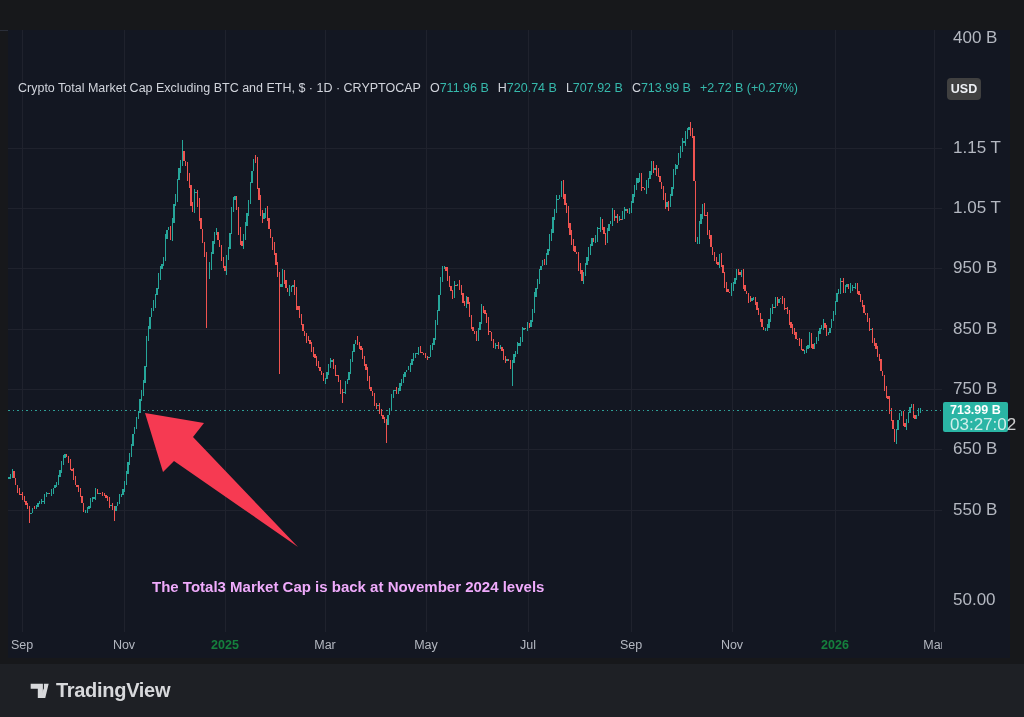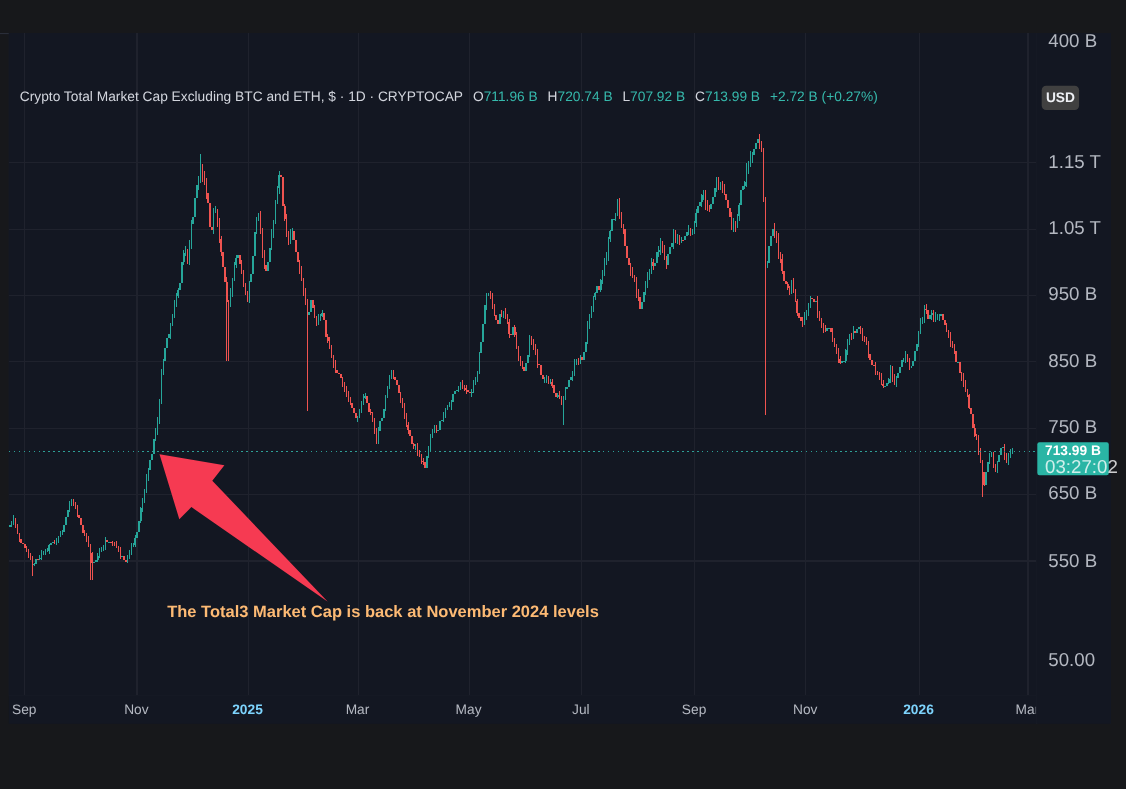--- a/index.html
+++ b/index.html
@@ -16,21 +16,21 @@
   .price-axis{position:absolute;left:942px;top:30px;width:68px;height:628px;background:#131722;z-index:4;}
   .pxlabel{position:absolute;left:11px;transform:translateY(-50%);font-size:17px;color:#b4b8c1;white-space:nowrap;}
   .usd-badge{position:absolute;left:5px;top:48px;width:34px;height:22px;background:#404040;border-radius:4px;
              color:#eef0f4;font-size:12.5px;font-weight:700;display:flex;align-items:center;justify-content:center;}
   .price-badge{position:absolute;left:1px;top:372px;width:65px;height:30px;border-radius:2px;
                display:flex;flex-direction:column;justify-content:center;padding-left:7px;box-sizing:border-box;}
   .price-badge .p{font-size:12.5px;font-weight:700;color:#fff;line-height:15px;}
   .price-badge .c{font-size:17px;color:rgba(255,255,255,.78);line-height:14px;}
   .time-axis{position:absolute;left:8px;top:632px;width:934px;height:26px;background:#131722;overflow:hidden;}
   .txlabel{position:absolute;top:50%;transform:translate(-50%,-50%);font-size:12.5px;color:#b4b8c1;white-space:nowrap;}
-  .txlabel.bold{font-weight:700;color:#7dd3fc;}
+  .txlabel.bold{font-weight:700;color:#15803d;}
   .sep{position:absolute;background:#2a2e39;}
   .footer{position:absolute;left:0;top:664px;width:1024px;height:53px;background:#1e2025;display:flex;align-items:center;}
   .logo{display:flex;align-items:center;margin-left:30px;}
   .logo-text{margin-left:7px;font-size:20px;font-weight:700;color:#d8d9dc;letter-spacing:-0.3px;}
 </style>
 </head>
 <body>
 
 <div class="page">
 
@@ -57,21 +57,21 @@
   </div>
 
   <div class="legend">
     <span>Crypto Total Market Cap Excluding BTC and ETH, $ · 1D · CRYPTOCAP</span><span id="legend-values"><span class="lv"><em>O</em>711.96 B</span><span class="lv"><em>H</em>720.74 B</span><span class="lv"><em>L</em>707.92 B</span><span class="lv"><em>C</em>713.99 B</span><span class="lv">+2.72 B (+0.27%)</span></span>
   </div>
 
   <svg class="arrow-svg" width="934" height="602" viewBox="0 0 934 602">
     <polygon id="arrow-poly" points="137,383 196,393 185,407 290,517 166,431 155,442" fill="#f63a52"></polygon>
   </svg>
 
-  <div class="annotation-text" style="color: #fdba74;">The Total3 Market Cap is back at November 2024 levels</div>
+  <div class="annotation-text" style="color: #f0abfc; margin-top: 30px;">The Total3 Market Cap is back at November 2024 levels</div>
 
   <div class="price-axis">
     <div class="usd-badge">USD</div>
     <div id="px-labels">
         <div class="pxlabel" style="top: 8px;">400 B</div>
         <div class="pxlabel" style="top: 117.5px;">1.15 T</div>
         <div class="pxlabel" style="top: 178px;">1.05 T</div>
         <div class="pxlabel" style="top: 238px;">950 B</div>
         <div class="pxlabel" style="top: 298.5px;">850 B</div>
         <div class="pxlabel" style="top: 359px;">750 B</div>
@@ -93,14 +93,23 @@
         <div class="txlabel" style="left: 317px;">Mar</div>
         <div class="txlabel" style="left: 418px;">May</div>
         <div class="txlabel" style="left: 520px;">Jul</div>
         <div class="txlabel" style="left: 623px;">Sep</div>
         <div class="txlabel" style="left: 724px;">Nov</div>
         <div class="txlabel bold" style="left: 827px;">2026</div>
         <div class="txlabel" style="left: 926px;">Mar</div>
       </div>
   </div>
 
+  <div class="footer">
+    <div class="logo">
+      <svg width="19" height="19" viewBox="0 0 28 28">
+        <path d="M1 4 H19 V25 H11.5 V11.5 H1 Z" fill="#d8d9dc"></path>
+        <path d="M20.5 4 H27.5 L22.5 25 H15.5 L20 11.5 H20.5 Z" fill="#d8d9dc"></path>
+      </svg>
+      <span class="logo-text">TradingView</span>
+    </div>
+  </div>
 
 </div>
 
 </body></html>

